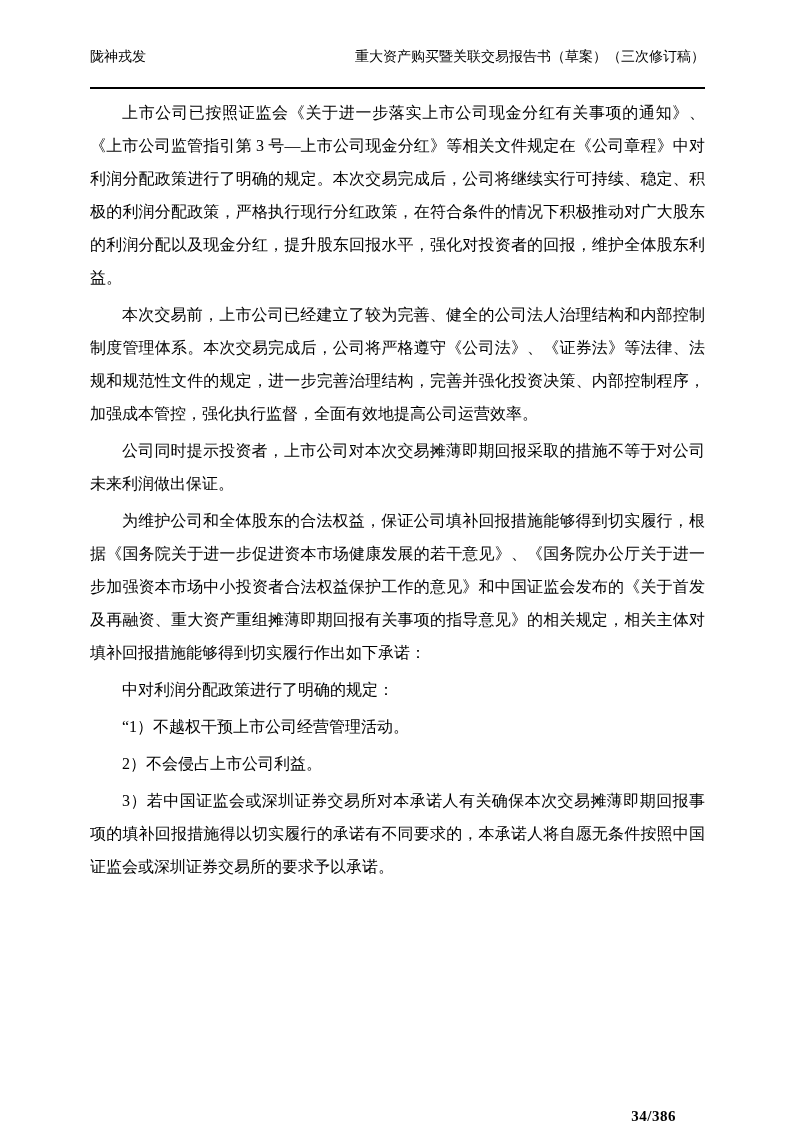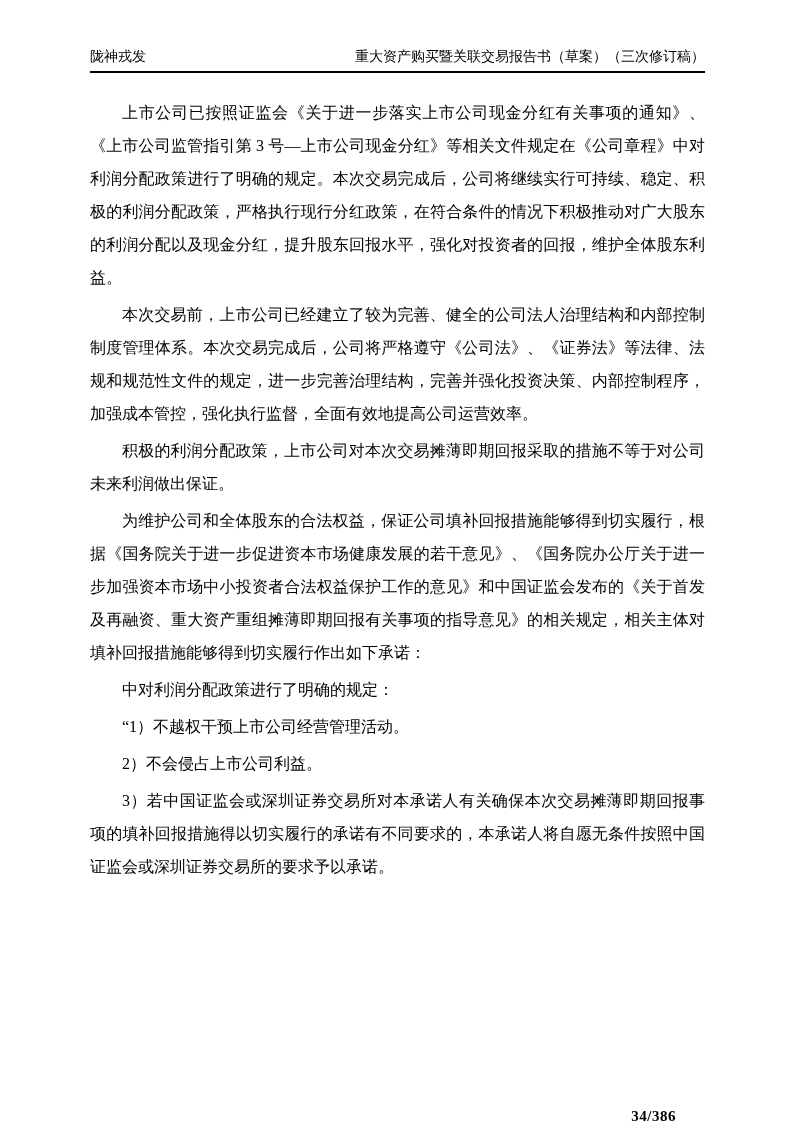--- a/index.html
+++ b/index.html
@@ -20,21 +20,21 @@
   .header {
     position: absolute;
     top: 47px;
     left: 90px;
     width: 615px;
     display: flex;
     justify-content: space-between;
     align-items: center;
     font-size: 14px;
     line-height: 20px;
-    padding-bottom: 4px;
+    padding-bottom: 20px;
     border-bottom: 2px solid #000000;
   }
   .header .left-title { white-space: nowrap; }
   .header .right-title { white-space: nowrap; }
   .content {
     position: absolute;
     top: 96px;
     left: 90px;
     width: 615px;
     font-size: 16px;
@@ -66,21 +66,21 @@
 <div class="page">
 
   <div class="header">
     <span class="left-title">陇神戎发</span>
     <span class="right-title">重大资产购买暨关联交易报告书（草案）（三次修订稿）</span>
   </div>
 
   <div class="content">
     <p class="paragraph">上市公司已按照证监会《关于进一步落实上市公司现金分红有关事项的通知》、《上市公司监管指引第 3 号—上市公司现金分红》等相关文件规定在《公司章程》中对利润分配政策进行了明确的规定。本次交易完成后，公司将继续实行可持续、稳定、积极的利润分配政策，严格执行现行分红政策，在符合条件的情况下积极推动对广大股东的利润分配以及现金分红，提升股东回报水平，强化对投资者的回报，维护全体股东利益。</p>
     <p class="paragraph">本次交易前，上市公司已经建立了较为完善、健全的公司法人治理结构和内部控制制度管理体系。本次交易完成后，公司将严格遵守《公司法》、《证券法》等法律、法规和规范性文件的规定，进一步完善治理结构，完善并强化投资决策、内部控制程序，加强成本管控，强化执行监督，全面有效地提高公司运营效率。</p>
-    <p class="paragraph">积极的利润分配政策，上市公司对本次交易摊薄即期回报采取的措施不等于对公司未来利润做出保证。</p>
+    <p class="paragraph">公司同时提示投资者，上市公司对本次交易摊薄即期回报采取的措施不等于对公司未来利润做出保证。</p>
     <p class="paragraph">为维护公司和全体股东的合法权益，保证公司填补回报措施能够得到切实履行，根据《国务院关于进一步促进资本市场健康发展的若干意见》、《国务院办公厅关于进一步加强资本市场中小投资者合法权益保护工作的意见》和中国证监会发布的《关于首发及再融资、重大资产重组摊薄即期回报有关事项的指导意见》的相关规定，相关主体对填补回报措施能够得到切实履行作出如下承诺：</p>
     <p class="paragraph">中对利润分配政策进行了明确的规定：</p>
     <p class="paragraph">“1）不越权干预上市公司经营管理活动。</p>
     <p class="paragraph">2）不会侵占上市公司利益。</p>
     <p class="paragraph">3）若中国证监会或深圳证券交易所对本承诺人有关确保本次交易摊薄即期回报事项的填补回报措施得以切实履行的承诺有不同要求的，本承诺人将自愿无条件按照中国证监会或深圳证券交易所的要求予以承诺。</p>
   </div>
 
   <div class="page-number">34/386</div>
 
 </div>

